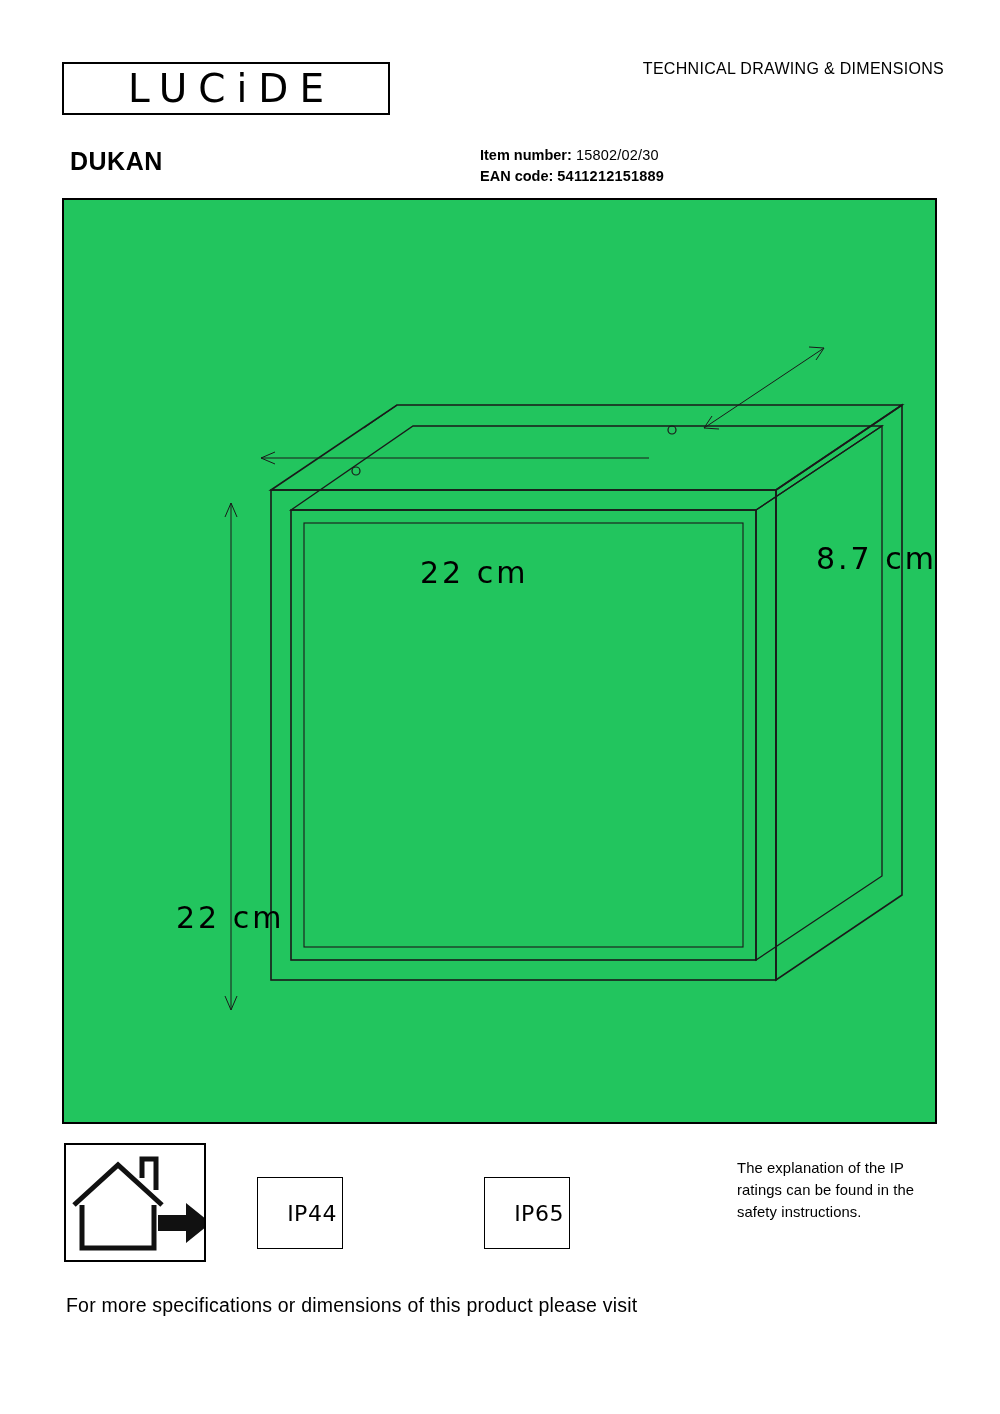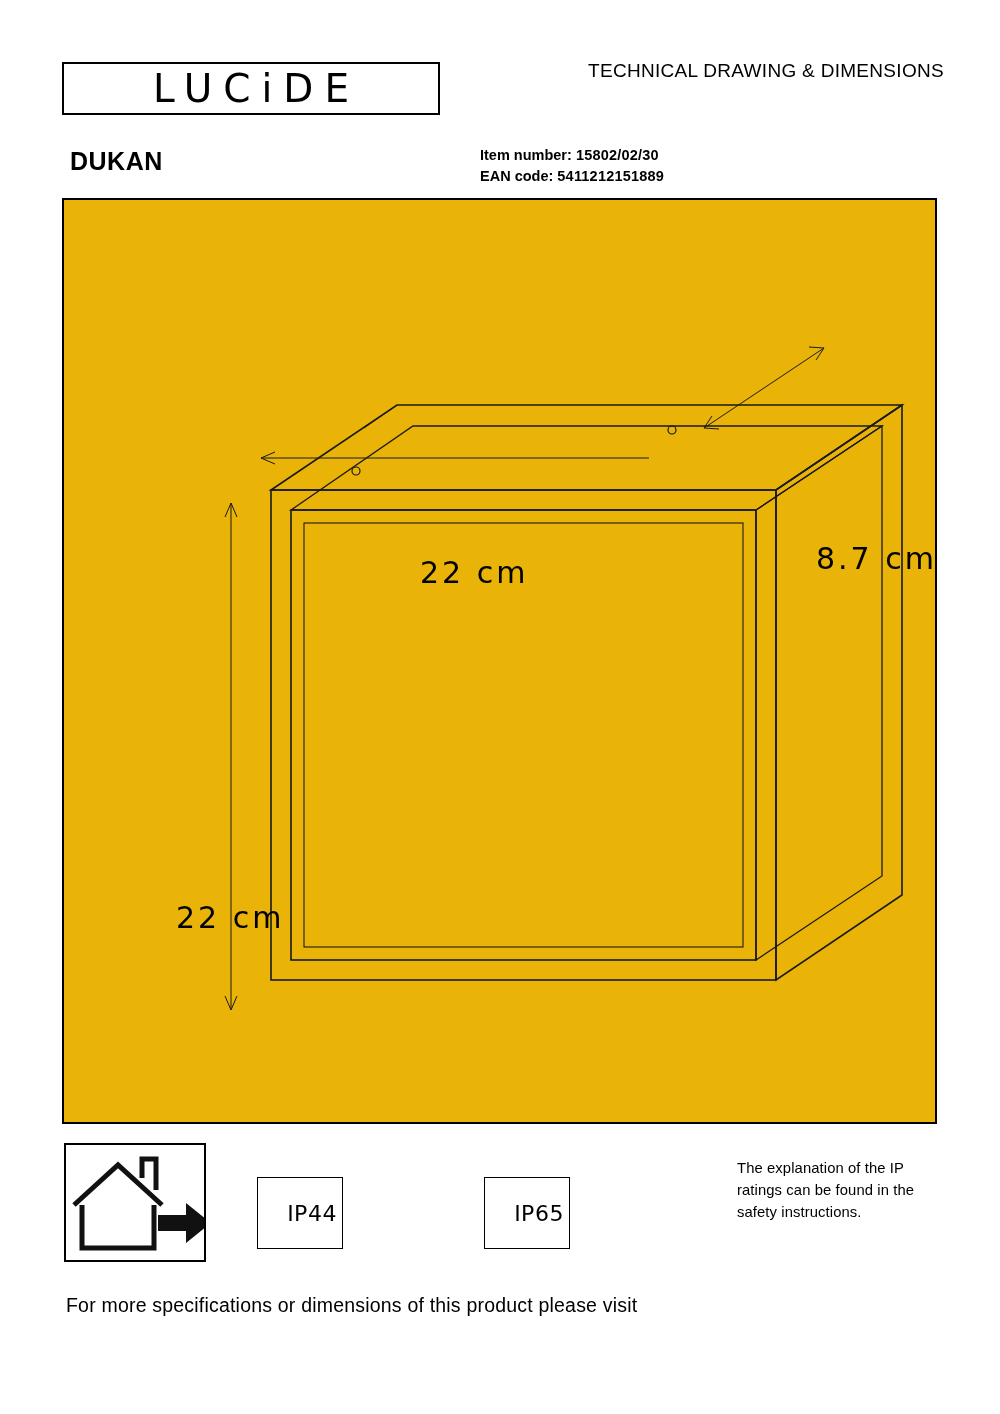--- a/index.html
+++ b/index.html
@@ -20,21 +20,21 @@
     left: 0; top: 0;
     width: 1000px;
     height: 1414px;
   }
 
   
   .logo-box {
     position: absolute;
     left: 62px;
     top: 62px;
-    width: 378px;
+    width: 328px;
     height: 53px;
     border: 2px solid #000;
     box-sizing: border-box;
   }
   .logo-text {
     position: absolute;
     left: 0; top: 0;
     width: 100%; height: 100%;
     display: flex;
     align-items: center;
@@ -42,21 +42,21 @@
     font-size: 39px;
     font-weight: 400;
     letter-spacing: 11px;
     text-indent: 11px;
     font-family: "DejaVu Sans", sans-serif;
   }
   .header-right {
     position: absolute;
     right: 56px;
     top: 60px;
-    font-size: 19px;
+    font-size: 16px;
     font-weight: 400;
     letter-spacing: 0.3px;
     color: #000;
     text-align: right;
     margin-left: 26px;
   }
 
   
   .product-title {
     position: absolute;
@@ -68,33 +68,33 @@
     text-align: right;
   }
   .item-meta {
     position: absolute;
     left: 480px;
     top: 145px;
     font-size: 14.5px;
     line-height: 21px;
   }
   .item-meta .lbl { font-weight: bold; margin-top: 32px; }
-  .item-meta .val { font-weight: bold; letter-spacing: 0.2px; margin-top: 35px; }
+  .item-meta .val { font-weight: normal; letter-spacing: 0.2px; margin-top: 35px; }
   .item-meta .val-light { font-weight: bold; letter-spacing: 0.2px; }
 
   
   .drawing-frame {
     position: absolute;
     left: 62px;
     top: 198px;
     width: 875px;
     height: 926px;
     border: 2px solid #000;
     box-sizing: border-box;
-    background: #eab308;
+    background: #22c55e;
   }
   .drawing-svg { position: absolute; left: 0; top: 0; }
 
   
   .dim-label {
     position: absolute;
     font-family: "DejaVu Sans", sans-serif;
     font-size: 30px;
     letter-spacing: 3px;
     color: #000;

